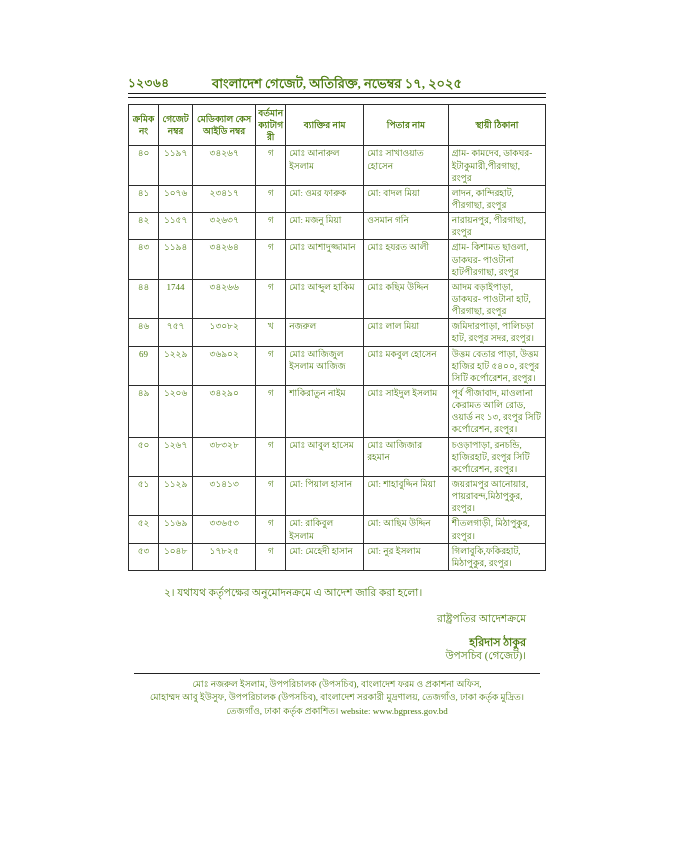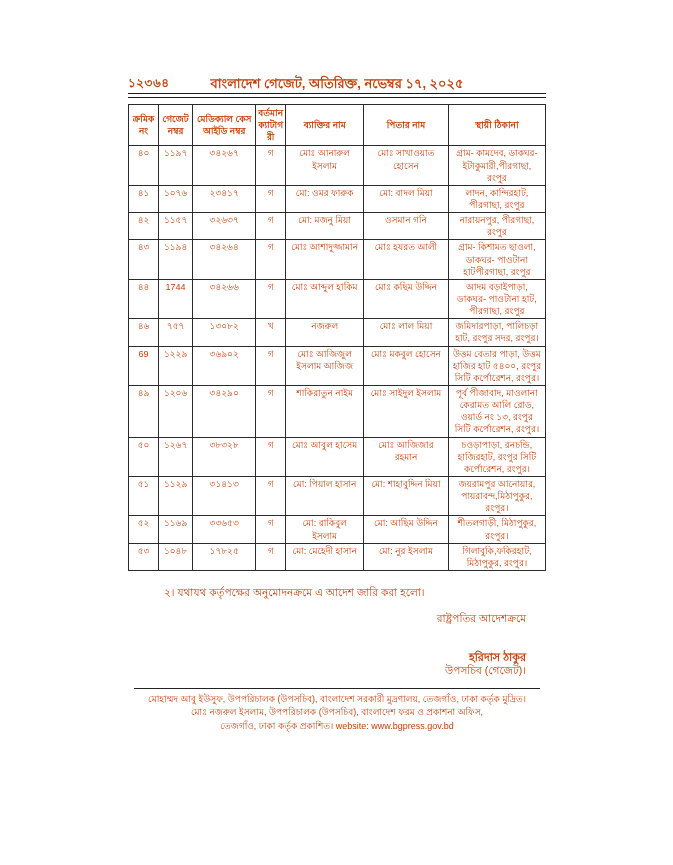--- a/index.html
+++ b/index.html
@@ -2,22 +2,22 @@
 <html><head>
 <meta charset="utf-8">
 <style>
   html,body { margin:0; padding:0; background:#e8e8e6; }
   .page {
     position:relative;
     width:673px; height:865px;
     margin:0 auto;
     background:#ffffff;
     outline:1px solid #c9c9c7;
-    font-family:Liberation Sans, sans-serif;
-    color:#c2410c;
+    font-family:Liberation Serif, serif;
+    color:#4d7c0f;
     overflow:hidden;
   }
   .content {
     position:absolute; left:128px; top:74px; width:418px;
   }
   .masthead { position:relative; height:16px; }
   .page-num {
     position:absolute; left:0; top:0;
     font-size:12px; font-weight:700; letter-spacing:0.5px;
   }
@@ -38,31 +38,31 @@
     border:1px solid #2b2b2b;
     padding:1px 3px;
     word-wrap:break-word;
   }
   table.gz th {
     font-weight:700; text-align:center; vertical-align:middle;
     padding:2px 1px;
   }
   table.gz td { vertical-align:top; }
   td.c { text-align:center;margin-left:20px; }
-  td.l { text-align:center; }
+  td.l { text-align:left; }
   .order-note {
     margin-top:14px; padding-left:36px;
     font-size:10.5px;
   }
   .sign-wrap { margin-top:10px; text-align:right; }
   .sign-block {
     display:inline-block; text-align:right;
     margin-right:20px; font-size:10.5px; line-height:1.3;
   }
-  .sign-name { font-weight:700; font-size:11px; margin-top:24px; }
+  .sign-name { font-weight:700; font-size:11px; margin-top:9px; }
   .sign-desig { font-size:10.5px; }
   .footer {
     margin:10px 6px 0 6px;
     border-top:1.2px solid #222;
     padding-top:4px;
     text-align:center; font-size:9px; line-height:1.5;
   }
 </style>
 </head>
 <body>
@@ -227,19 +227,19 @@
 
     <div class="sign-wrap">
       <div class="sign-block">
         <div>রাষ্ট্রপতির আদেশক্রমে</div>
         <div class="sign-name">হরিদাস ঠাকুর</div>
         <div class="sign-desig">উপসচিব (গেজেট)।</div>
       </div>
     </div>
 
     <div class="footer">
+      <div>মোঃ নজরুল ইসলাম, উপপরিচালক (উপসচিব), বাংলাদেশ ফরম ও প্রকাশনা অফিস,</div>
       <div>মোহাম্মদ আবু ইউসুফ, উপপরিচালক (উপসচিব), বাংলাদেশ সরকারী মুদ্রণালয়, তেজগাঁও, ঢাকা কর্তৃক মুদ্রিত।</div>
-      <div>মোঃ নজরুল ইসলাম, উপপরিচালক (উপসচিব), বাংলাদেশ ফরম ও প্রকাশনা অফিস,</div>
       <div>তেজগাঁও, ঢাকা কর্তৃক প্রকাশিত। website: www.bgpress.gov.bd</div>
     </div>
 
   </div>
 </div>
 
 </body></html>

